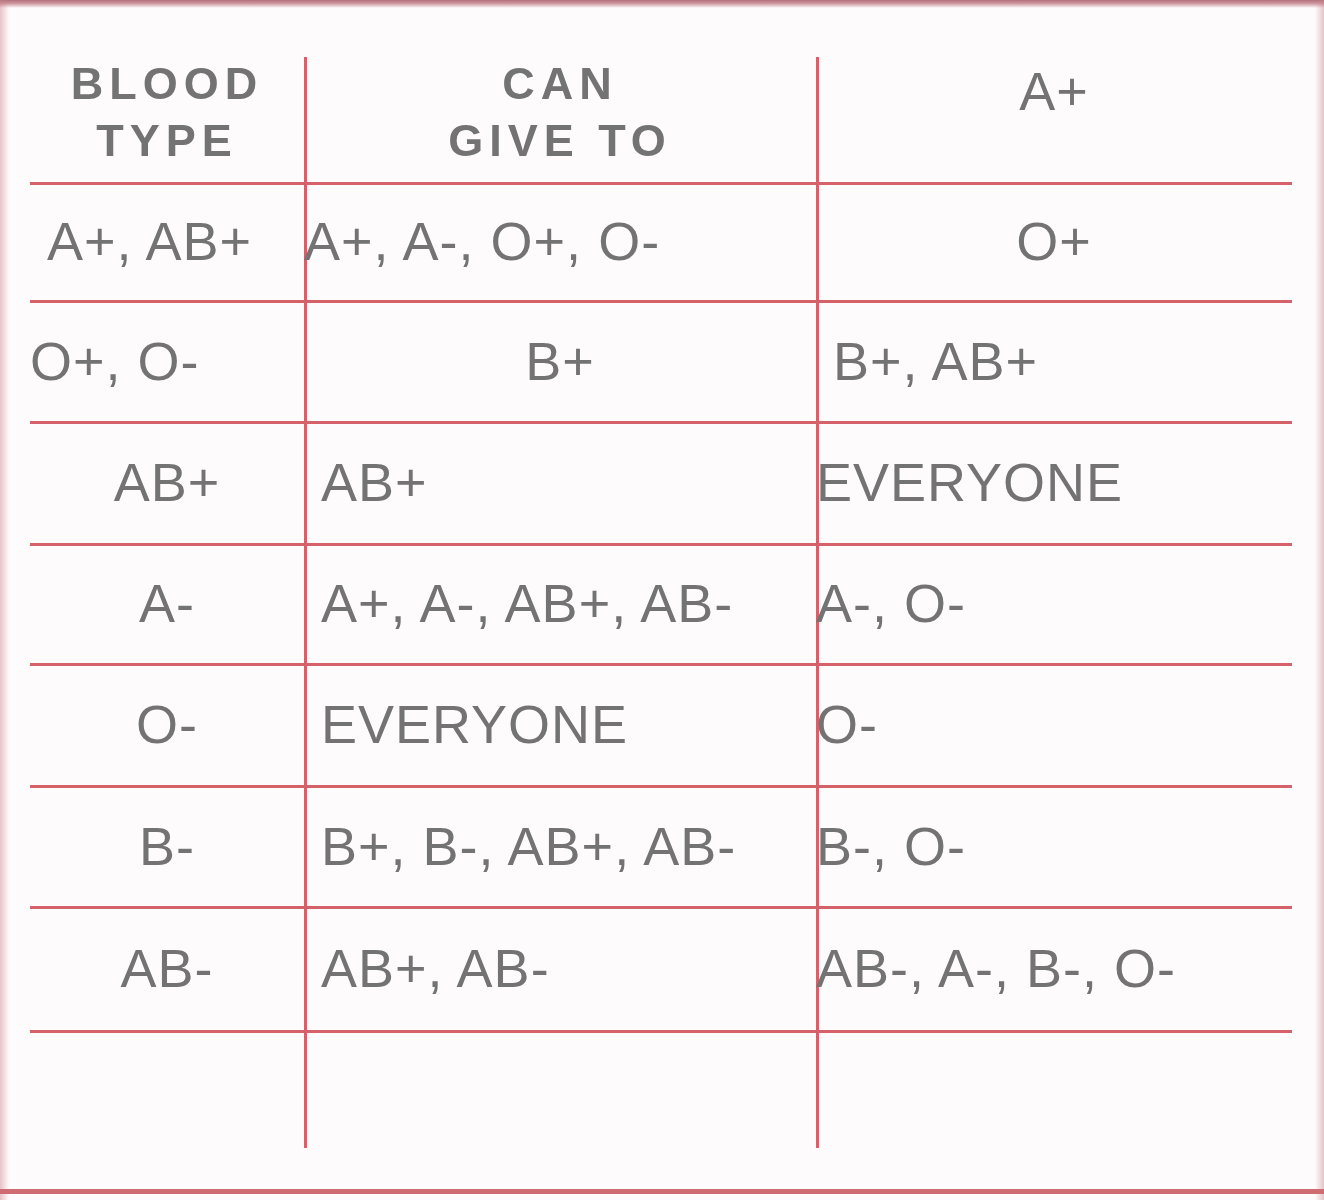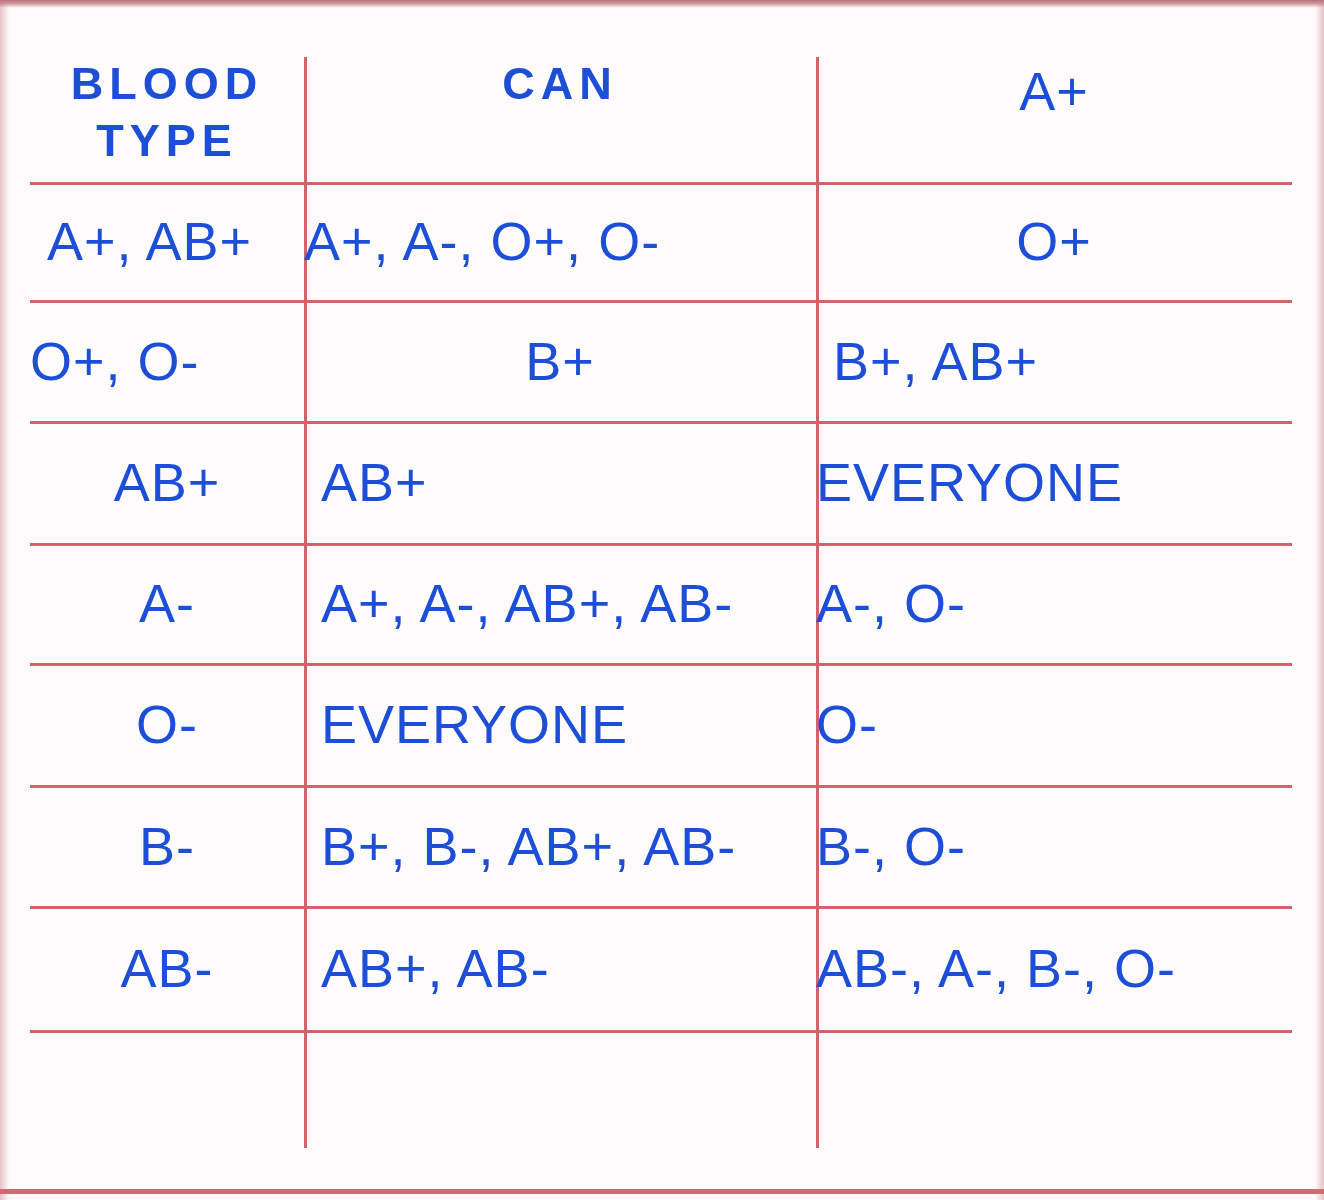--- a/index.html
+++ b/index.html
@@ -7,21 +7,21 @@
     padding: 0;
     background: #ffffff;
   }
   .stage {
     position: relative;
     width: 1324px;
     height: 1200px;
     background: #fdfbfb;
     overflow: hidden;
     font-family: "Liberation Sans", sans-serif;
-    color: #1d4ed8;
+    color: #737373;
   }
   
   .topbar {
     position: absolute;
     top: 0; left: 0;
     width: 100%; height: 8px;
     background: linear-gradient(to bottom, #b2707c 0%, #cf99a2 45%, rgba(253,251,251,0) 100%);
   }
   
   .edge {
@@ -129,20 +129,21 @@
 
     <div class="cell head">
       <div>
         <div>BLOOD</div>
         <div>TYPE</div>
       </div>
     </div>
     <div class="cell head">
       <div>
         <div>CAN</div>
+        <div>GIVE TO</div>
       </div>
     </div>
 
     <div class="cell c0 body-cell">A+</div>
     <div class="cell c1 body-cell">A+, AB+</div>
     <div class="cell c2 body-cell">A+, A-, O+, O-</div>
 
     <div class="cell c0 body-cell">O+</div>
     <div class="cell c2 body-cell">O+, O-</div>
 

